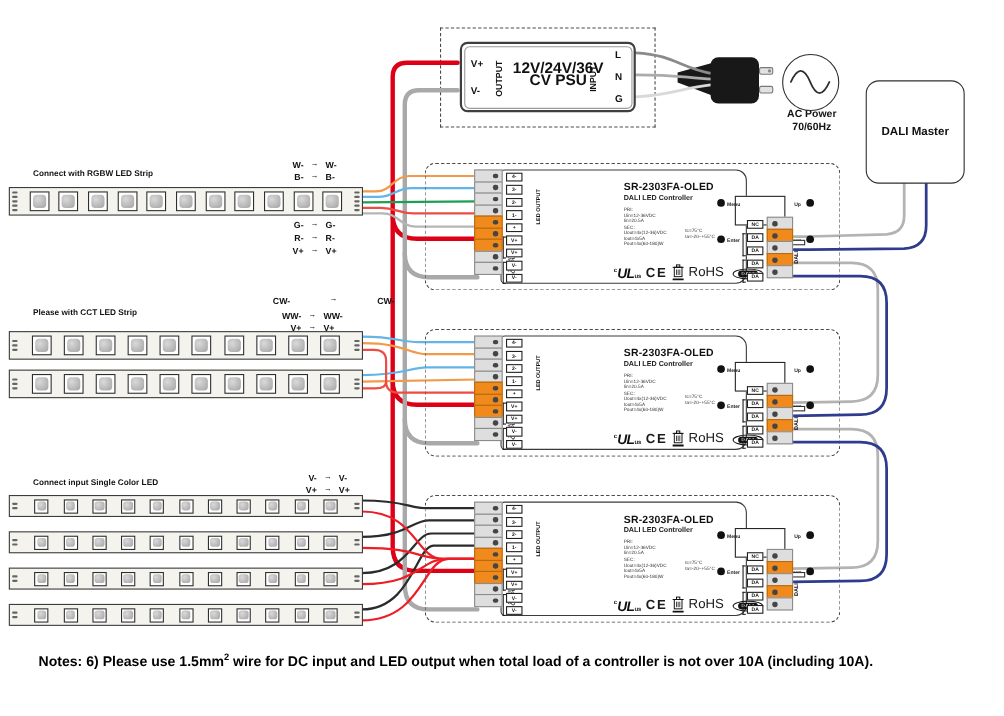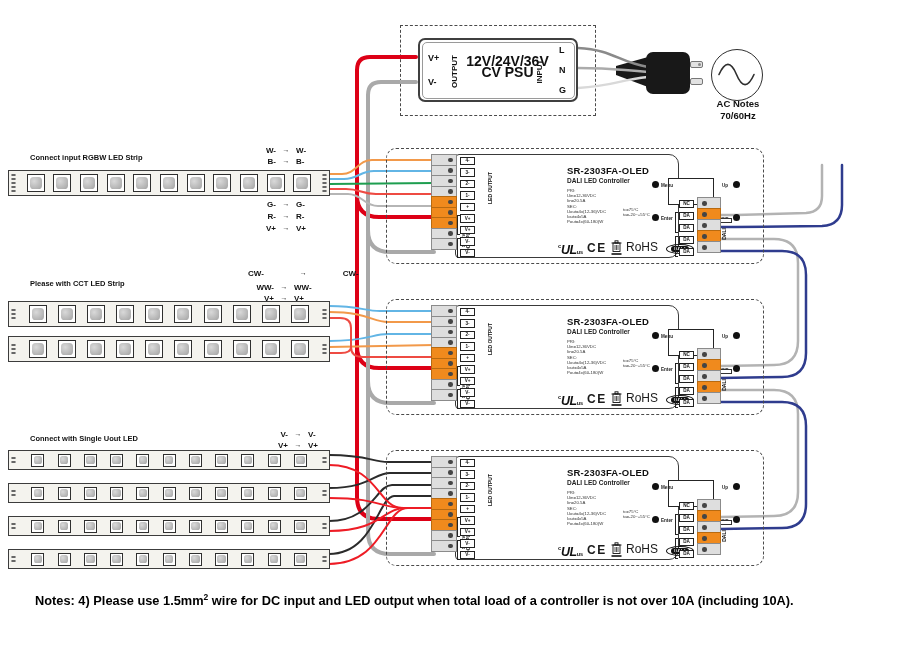--- a/index.html
+++ b/index.html
@@ -191,26 +191,29 @@
   <div class="prong" style="left:690px;top:61px;">
       <div class="hole"></div>
     </div>
   <div class="prong" style="left:690px;top:78px;"></div>
   <div class="ac-circle">
     <svg width="49" height="49">
       <path d="M 7,24.5 C 13,11 19,11 24.5,24.5 C 30,38 36,38 42,24.5" fill="none" stroke="#2f2f2f" stroke-width="1.6" stroke-linecap="round"></path>
     </svg>
   </div>
   <div class="ac-label">
-    <div>AC Notes</div>
+    <div>AC Power</div>
     <div>70/60Hz</div>
   </div>
 
-
-  <div class="strip-title" style="left:30px;top:153px;">Connect input RGBW LED Strip</div>
+  <div class="dali-master">
+    <span>DALI Master</span>
+  </div>
+
+  <div class="strip-title" style="left:30px;top:153px;">Connect with RGBW LED Strip</div>
   <div class="strip strip-lg" style="left:8px;top:170px;width:322px;height:26px;">
     <div class="slots">
         <div class="slot"></div>
         <div class="slot"></div>
         <div class="slot"></div>
         <div class="slot"></div>
         <div class="slot"></div>
       </div>
     <div class="strip-leds">
         <div class="led">
@@ -339,21 +342,21 @@
           <div class="led-core"></div>
         </div>
       </div>
     <div class="slots">
         <div class="slot"></div>
         <div class="slot"></div>
         <div class="slot"></div>
       </div>
   </div>
 
-  <div class="strip-title" style="left:30px;top:434px;">Connect with Single Uout LED</div>
+  <div class="strip-title" style="left:30px;top:434px;">Connect input Single Color LED</div>
   <div class="strip strip-sm" style="left:8px;top:450px;width:322px;height:20px;">
     <div class="slots">
         <div class="slot"></div>
         <div class="slot"></div>
       </div>
     <div class="strip-leds">
         <div class="led">
           <div class="led-core"></div>
         </div>
         <div class="led">
@@ -575,21 +578,21 @@
       <span class="ar">→</span>
       <span class="pr">V-</span>
     </div>
   <div class="pair" style="left:262px;top:441px;">
       <span class="pl">V+</span>
       <span class="ar">→</span>
       <span class="pr">V+</span>
     </div>
 
   <div class="note-line" style="left:35px;top:593px;">
-    <span>Notes: 4) Please use 1.5mm</span><span class="note-sup">2</span><span> wire for DC input and LED output when total load of a controller is not over 10A (including 10A).</span>
+    <span>Notes: 6) Please use 1.5mm</span><span class="note-sup">2</span><span> wire for DC input and LED output when total load of a controller is not over 10A (including 10A).</span>
   </div>
 
   <div class="controller" style="top: 148px;">
     <div class="ctrl-dashed"></div>
     <div class="ctrl-body">
       <div class="ctrl-title">SR-2303FA-OLED</div>
       <div class="ctrl-sub">DALI LED Controller</div>
       <div class="ctrl-specs">
         <span>PRI:</span>
         <span>Uin=12-36VDC</span>

